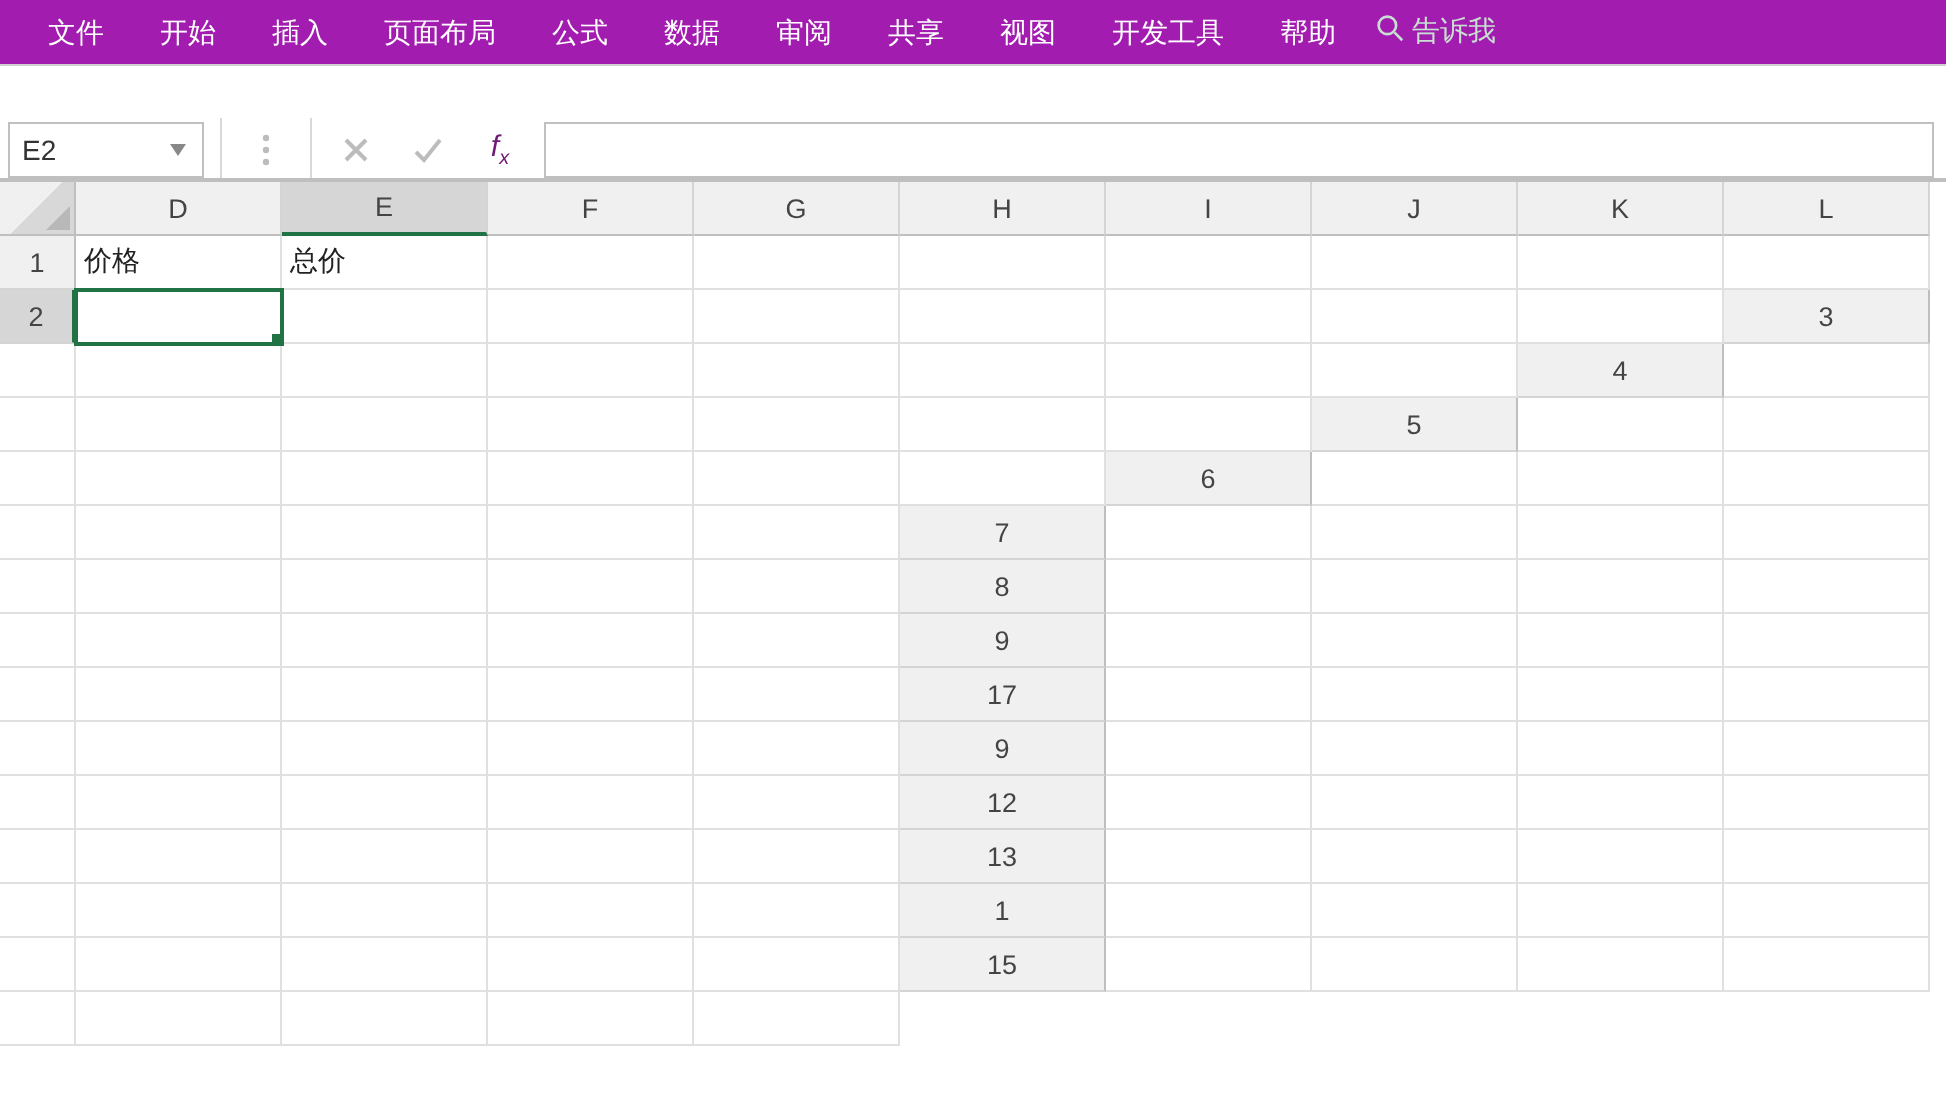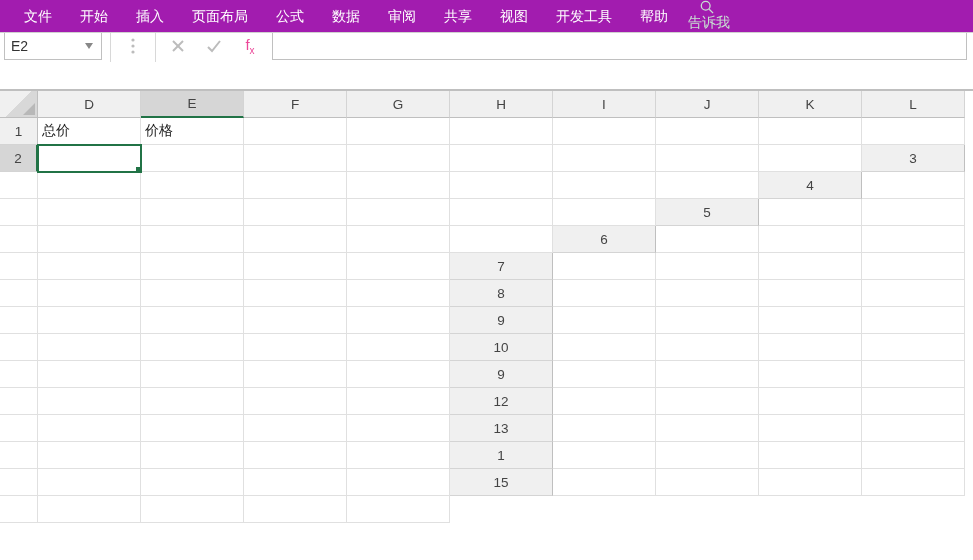--- a/index.html
+++ b/index.html
@@ -1,31 +1,31 @@
 <!DOCTYPE html>
 <html><head>
 <meta charset="utf-8">
 <style>
   * { box-sizing: border-box; margin: 0; padding: 0; }
   html, body { width: 973px; height: 560px; font-family: "Microsoft YaHei", Arial, sans-serif; background: #fff; overflow: hidden; }
   
   
   .ribbon { background: #a21caf; height: 32px; display: flex; align-items: center; padding: 0 10px; }
   .ribbon-item { color: #fff; font-size: 14px; padding: 0 14px; height: 32px; line-height: 32px; cursor: pointer; }
-  .tell-me { display: flex; align-items: center; color: #c8e0d2; font-size: 14px; margin-left: 6px; flex-direction: column; }
+  .tell-me { display: flex; align-items: flex-start; color: #c8e0d2; font-size: 14px; margin-left: 6px; }
   .tell-me svg { margin-right: 4px; }
   
   
-  .fbar-wrap { height: 58px; border-bottom: 1px solid #bfbfbf; background: #fff; display: flex; align-items: flex-start; padding: 0 6px 0 4px; gap: 8px; position: relative; }
+  .fbar-wrap { height: 58px; border-bottom: 1px solid #bfbfbf; background: #fff; display: flex; align-items: flex-end; padding: 0 6px 0 4px; gap: 8px; position: relative; }
   .fbar-wrap::after { content:""; position:absolute; left:0; right:0; top:0; height:1px; background:#d0d0d0; }
   .name-box { width: 98px; height: 28px; border: 1px solid #c0c0c0; background: #fff; display: flex; align-items: center; padding: 0 6px; font-size: 14px; color: #333; }
   .name-box-dd { width: 14px; height: 28px; display:flex; align-items:center; justify-content:center; color:#666; border-left:1px solid transparent; }
   .fbar-btn { width: 28px; height: 28px; display: flex; align-items: center; justify-content: center; color: #b8b8b8; }
   .divider-v { width:1px; height:30px; background:#d8d8d8; }
-  .fx { font-size: 15px; color:#ec4899; }
+  .fx { font-style: italic; font-size: 15px; color:#701a75; }
   .formula-input { flex:1; height:28px; border:1px solid #c0c0c0; background:#fff; padding:0 6px; font-size:14px; color:#333; }
   
   
   .grid { display: grid; grid-template-columns: 38px repeat(9, 103px); grid-auto-rows: 27px; border-top:1px solid #bfbfbf; }
   .corner { background: linear-gradient(135deg,#f0f0f0 50%,#d8d8d8 50%); border-right:1px solid #bfbfbf; border-bottom:1px solid #bfbfbf; position:relative; }
   .corner svg { position:absolute; right:2px; bottom:2px; }
   .col-h { background:#f0f0f0; border-right:1px solid #d4d4d4; border-bottom:1px solid #bfbfbf; display:flex; align-items:center; justify-content:center; font-size:13.5px; color:#444; }
   .col-h.sel { background:#d6d6d6; border-bottom:2px solid #217346; }
   .row-h { background:#f0f0f0; border-right:1px solid #bfbfbf; border-bottom:1px solid #d4d4d4; display:flex; align-items:center; justify-content:center; font-size:13.5px; color:#444; }
   .row-h.sel { background:#d6d6d6; border-right:2px solid #217346; }
@@ -101,22 +101,22 @@
     <div class="col-h">D</div>
     <div class="col-h sel">E</div>
     <div class="col-h">F</div>
     <div class="col-h">G</div>
     <div class="col-h">H</div>
     <div class="col-h">I</div>
     <div class="col-h">J</div>
     <div class="col-h">K</div>
     <div class="col-h">L</div>
     <div class="row-h">1</div>
+    <div class="cell">价格</div>
     <div class="cell">总价</div>
-    <div class="cell">价格</div>
     <div class="cell"></div>
     <div class="cell"></div>
     <div class="cell"></div>
     <div class="cell"></div>
     <div class="cell"></div>
     <div class="cell"></div>
     <div class="cell"></div>
     <div class="row-h sel">2</div>
     <div class="cell active"></div>
     <div class="cell"></div>
@@ -185,21 +185,21 @@
     <div class="row-h">9</div>
     <div class="cell"></div>
     <div class="cell"></div>
     <div class="cell"></div>
     <div class="cell"></div>
     <div class="cell"></div>
     <div class="cell"></div>
     <div class="cell"></div>
     <div class="cell"></div>
     <div class="cell"></div>
-    <div class="row-h">10</div>
+    <div class="row-h">17</div>
     <div class="cell"></div>
     <div class="cell"></div>
     <div class="cell"></div>
     <div class="cell"></div>
     <div class="cell"></div>
     <div class="cell"></div>
     <div class="cell"></div>
     <div class="cell"></div>
     <div class="cell"></div>
     <div class="row-h">9</div>

